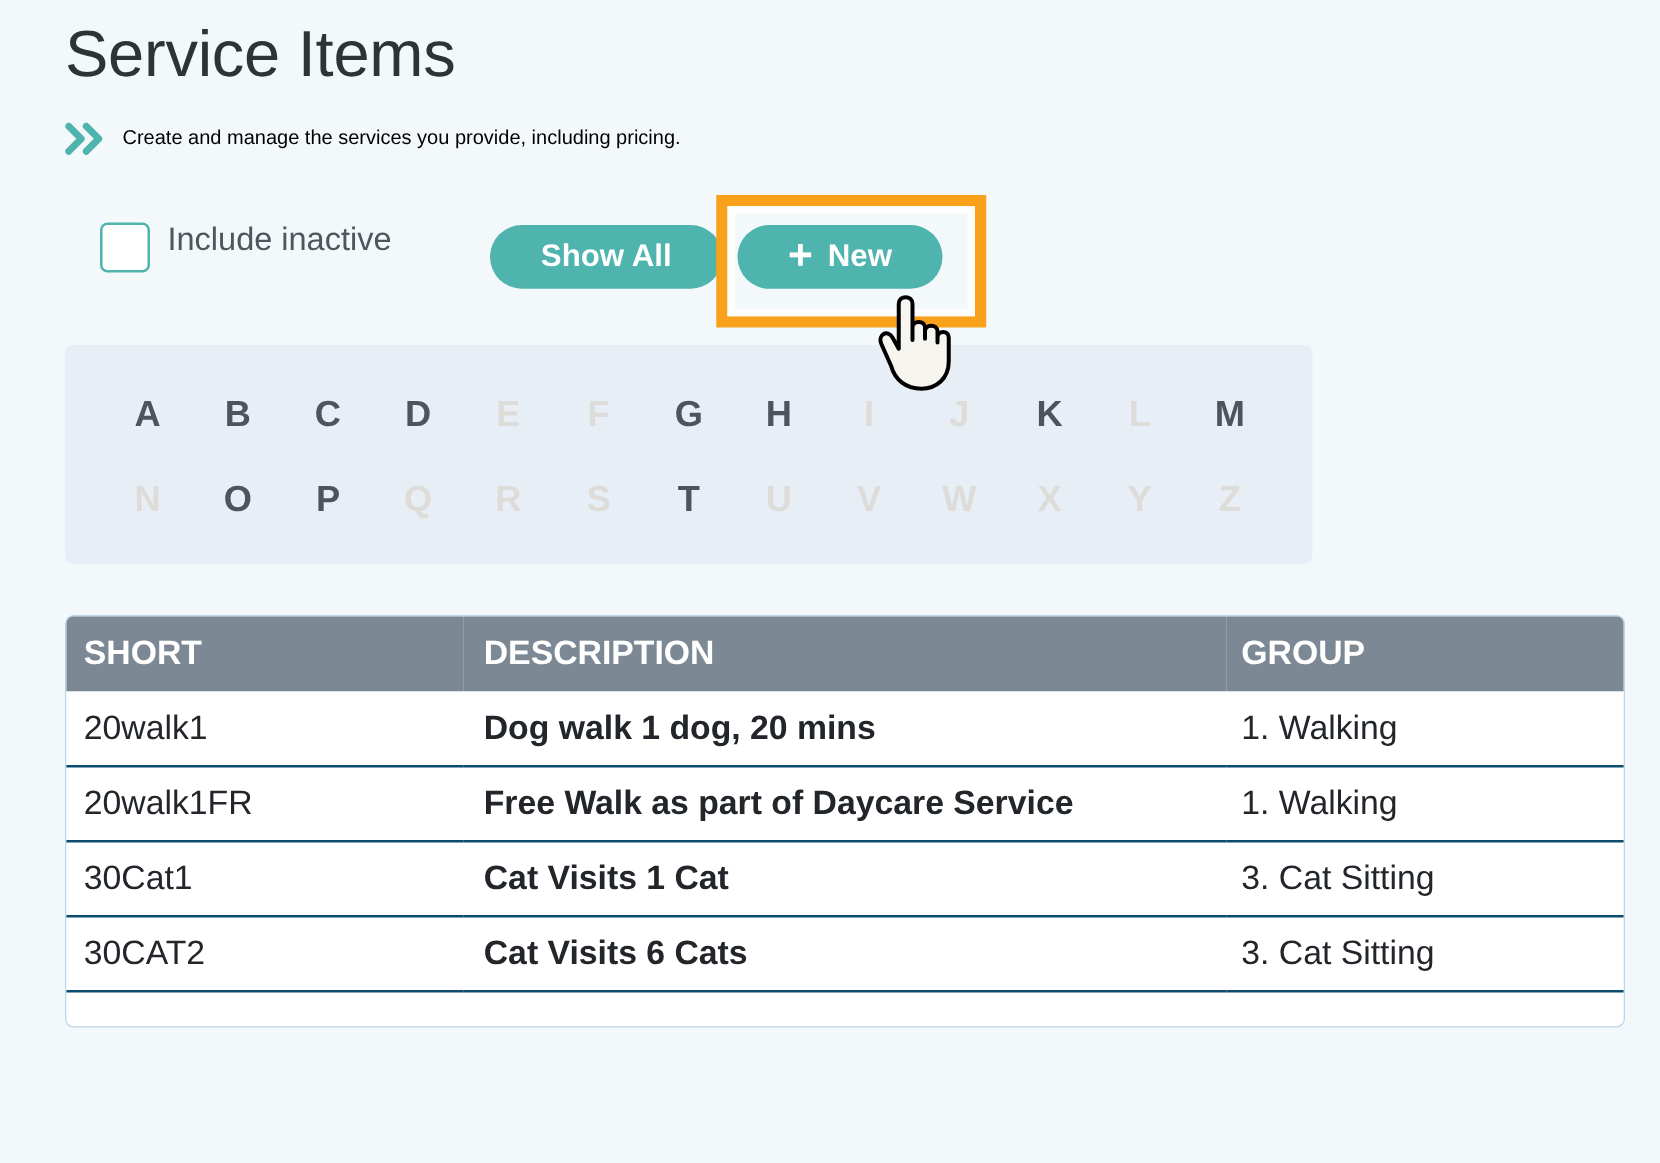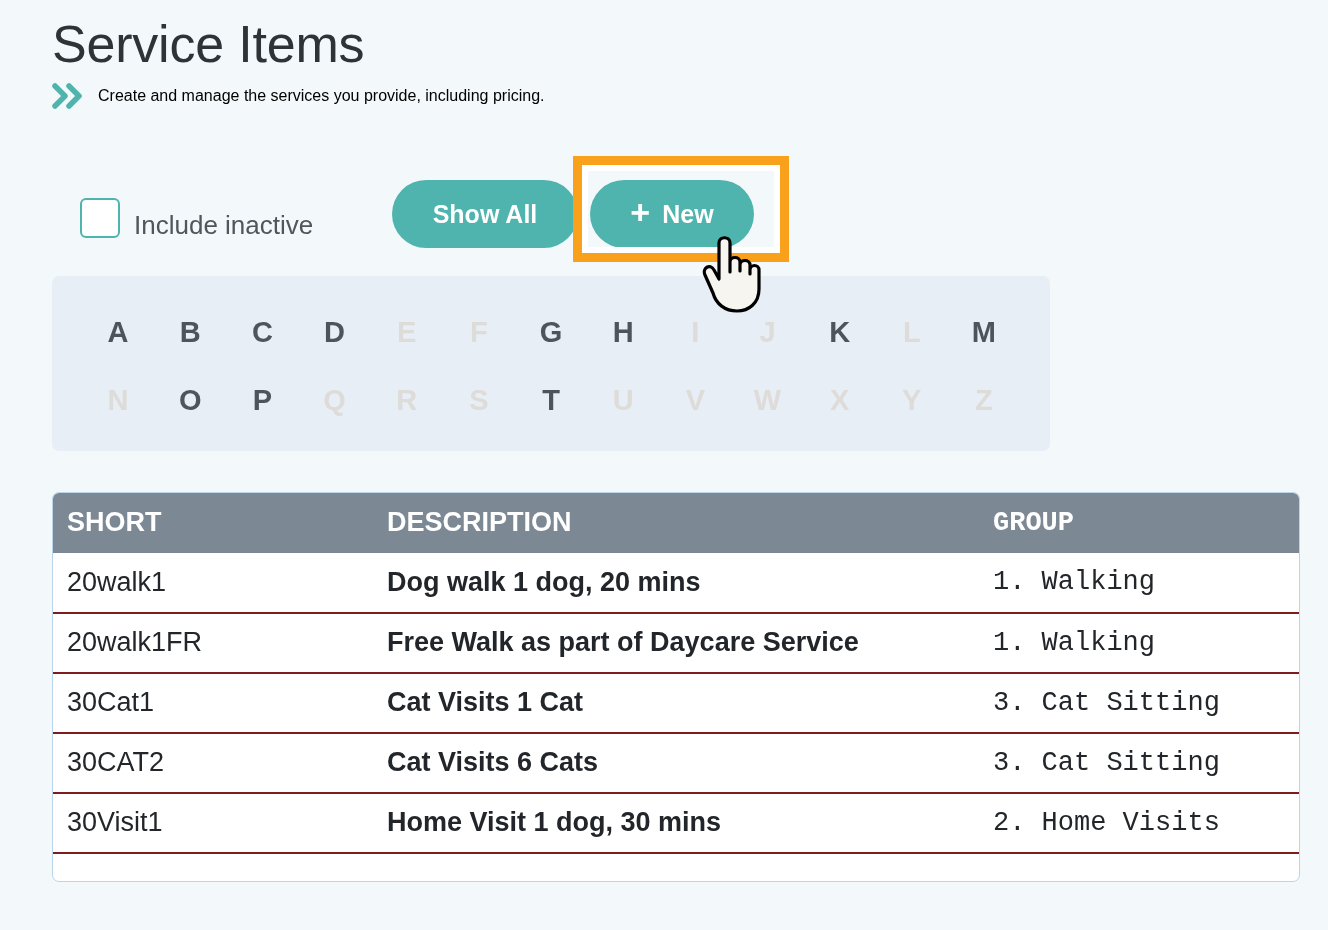--- a/index.html
+++ b/index.html
@@ -29,21 +29,21 @@
     font-size: 52px;
     font-weight: 400;
     color: #2e3338;
     letter-spacing: -0.2px;
     line-height: 1;
   }
 
   .subtitle-row {
     position: absolute;
     left: 52px;
-    top: 83px;
+    top: 98px;
     display: flex;
     align-items: center;
     gap: 12px;
   }
   .chev-icon {
     display: inline-flex;
     align-items: center;
     color: #4fb3ae;
     line-height: 1;
   }
@@ -51,23 +51,22 @@
   
   .controls {
     position: absolute;
     left: 80px;
     top: 178px;
     display: flex;
     align-items: center;
   }
   .checkbox-wrap {
     display: flex;
-    align-items: flex-end;
+    align-items: flex-start;
     gap: 14px;
-    margin-top: 20px;
   }
   .checkbox-box {
     width: 40px;
     height: 40px;
     border: 2px solid #4fb3ae;
     border-radius: 6px;
     background: #ffffff;
     box-sizing: border-box;
     flex: 0 0 auto;
   }
@@ -79,21 +78,21 @@
   }
 
   .btn {
     border: none;
     background: #4fb3ae;
     color: #ffffff;
     font-family: "Liberation Sans", sans-serif;
     font-size: 25px;
     font-weight: bold;
     border-radius: 34px;
-    height: 68px;
+    height: 51px;
     padding: 0 30px;
     display: inline-flex;
     align-items: center;
     justify-content: center;
     gap: 12px;
     cursor: pointer;
     white-space: nowrap;
     box-sizing: border-box;
   }
   .btn-showall {
@@ -204,32 +203,32 @@
     font-weight: bold;
     text-align: left;
     padding: 14px 0 15px 0;
     height: 56px;
     box-sizing: border-box;
   }
   table.data-table tbody td {
     font-size: 27px;
     color: #22262a;
     padding: 12px 0 13px 0;
-    border-top: 2px solid #7f1d1d;
+    border-top: 2px solid #0c4a6e;
     height: 60px;
     box-sizing: border-box;
     overflow: hidden;
     white-space: nowrap;
   }
   table.data-table tbody tr:first-child td {
     border-top: none;
   }
   .col-short  { width: 318px; padding-left: 14px !important; }
   .col-desc   { width: 610px; padding-left: 16px !important; font-weight: bold; }
-  .col-group  { width: auto;  padding-left: 12px !important; font-family: Liberation Mono, monospace; }
+  .col-group  { width: auto;  padding-left: 12px !important; }
   table.data-table thead th.col-short { padding-left: 14px; }
   table.data-table thead th.col-desc  { padding-left: 16px; }
   table.data-table thead th.col-group { padding-left: 12px; }
 
   tbody tr.partial td {
     height: 28px;
     padding: 0;
   }
 </style>
 </head>
@@ -333,25 +332,20 @@
           <tr>
             <td class="col-short">30Cat1</td>
             <td class="col-desc">Cat Visits 1 Cat</td>
             <td class="col-group">3. Cat Sitting</td>
           </tr>
           <tr>
             <td class="col-short">30CAT2</td>
             <td class="col-desc">Cat Visits 6 Cats</td>
             <td class="col-group">3. Cat Sitting</td>
           </tr>
-          <tr>
-            <td class="col-short">30Visit1</td>
-            <td class="col-desc">Home Visit 1 dog, 30 mins</td>
-            <td class="col-group">2. Home Visits</td>
-          </tr>
           <tr class="partial">
             <td class="col-short"></td>
             <td class="col-desc"></td>
             <td class="col-group"></td>
           </tr>
         </tbody>
     </table>
   </div>
 
 </div>

